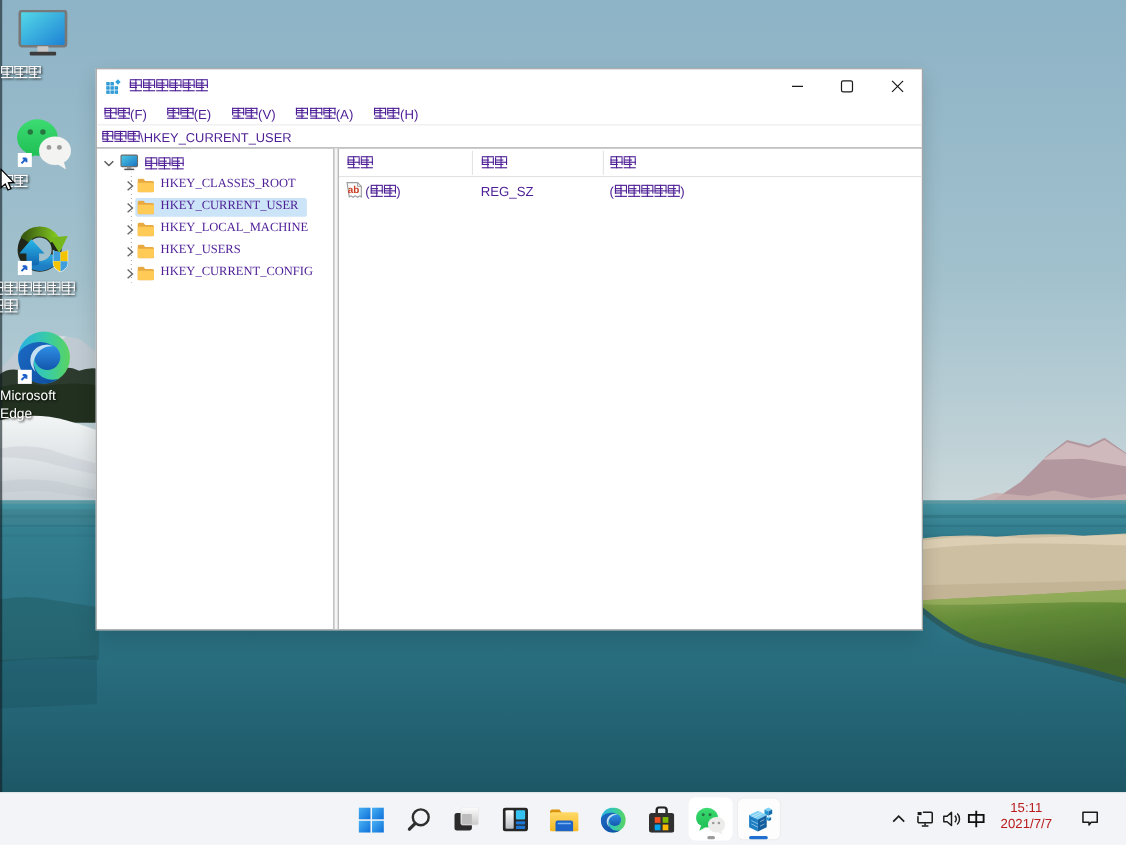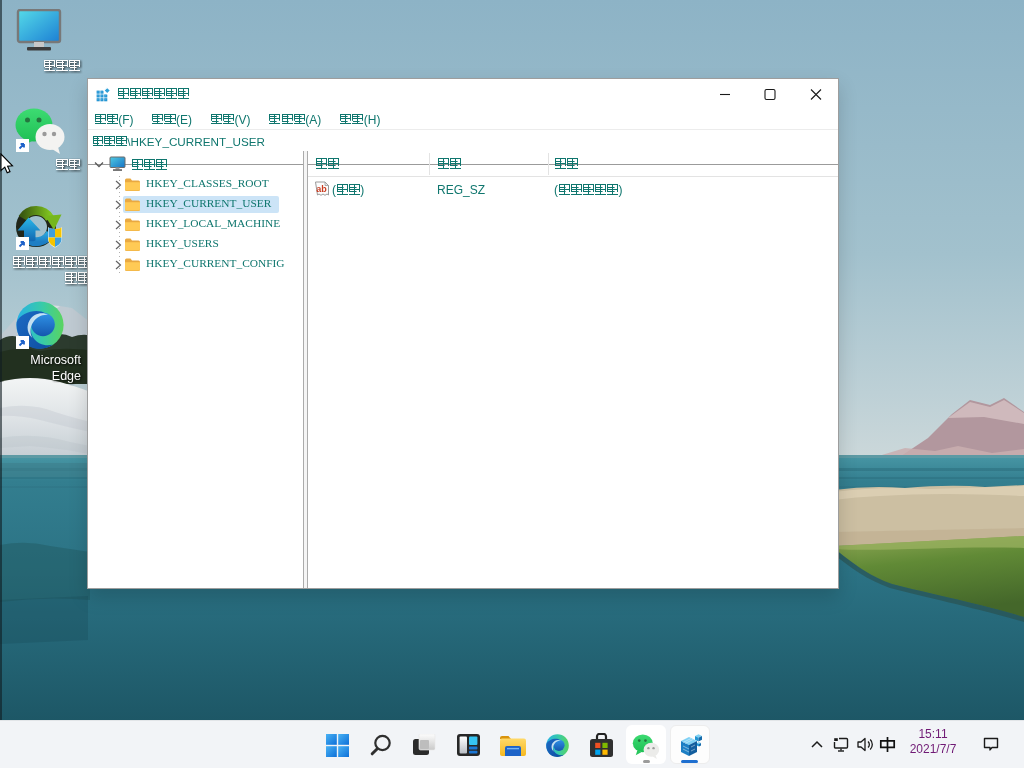--- a/index.html
+++ b/index.html
@@ -8,21 +8,21 @@
 background:
 linear-gradient(currentColor,currentColor) 50% 50%/1px 100% no-repeat,
 linear-gradient(currentColor,currentColor) 0 18%/1px 68% no-repeat,
 linear-gradient(currentColor,currentColor) 100% 18%/1px 68% no-repeat,
 linear-gradient(currentColor,currentColor) 0 0/100% 1px no-repeat,
 linear-gradient(currentColor,currentColor) 0 48%/100% 1px no-repeat,
 linear-gradient(currentColor,currentColor) 0 100%/100% 1px no-repeat,
 linear-gradient(currentColor,currentColor) 20% 24%/60% 1px no-repeat,
 linear-gradient(currentColor,currentColor) 20% 74%/60% 1px no-repeat;}
 .tl{font-size:11.4px;font-family:Liberation Serif, serif;}
-.lbl{color:#fff;text-align:right;filter:drop-shadow(1px 1px 1px rgba(0,0,0,.85));
+.lbl{color:#fff;text-align:left;filter:drop-shadow(1px 1px 1px rgba(0,0,0,.85));
 font-size:12.5px;line-height:16px;}
 </style></head>
 <body>
 
 <svg class="abs" style="left:0;top:0" width="1024" height="768" viewBox="0 0 1024 768">
 <defs>
 <linearGradient id="sky" x1="0" y1="0" x2="0" y2="1">
 <stop offset="0" stop-color="#8db3c6"></stop>
         <stop offset=".55" stop-color="#a2c1cd"></stop>
 <stop offset=".85" stop-color="#bdd0d6"></stop>
@@ -175,23 +175,23 @@
 <svg class="abs" style="left:16px;top:336px" width="13" height="13" viewBox="0 0 13 13">
 <rect width="13" height="13" fill="#fff"></rect>
     <path d="M3.5,9.5 L8,5 M8,5 H4.6 M8,5 V8.4" stroke="#1e62c9" stroke-width="1.8" fill="none"></path>
 </svg>
 <div class="abs lbl" style="left:0;top:352px;width:81px">Microsoft<br>Edge</div>
 
 <svg class="abs" style="left:0;top:153px" width="16" height="22" viewBox="0 0 16 22">
 <path d="M1,1 L1,17.5 L4.8,14.2 L7.2,19.8 L10,18.6 L7.6,13.2 L12.5,12.8 Z" fill="#fff" stroke="#000" stroke-width="1.1"></path>
 </svg>
 
-<div class="abs" style="left:87px;top:78px;width:752px;height:511px;background:#fff;
+<div class="abs" style="left:87px;top:62px;width:752px;height:511px;background:#fff;
 border:1px solid #9d9d9d;box-sizing:border-box;box-shadow:0 8px 18px rgba(0,0,0,.16);
-color:#0f766e;font-size:12px">
+color:#4c1d95;font-size:12px">
 
   <svg class="abs" style="left:8px;top:8px" width="15" height="15" viewBox="0 0 15 15">
     <g fill="#2394d2">
     <rect x="0.6" y="3.6" width="3.1" height="3.1"></rect>
         <rect x="4.4" y="3.6" width="3.1" height="3.1"></rect>
     <rect x="0.6" y="7.4" width="3.1" height="3.1"></rect>
         <rect x="4.4" y="7.4" width="3.1" height="3.1"></rect>
         <rect x="8.2" y="7.4" width="3.1" height="3.1"></rect>
     <rect x="0.6" y="11.2" width="3.1" height="3.1"></rect>
         <rect x="4.4" y="11.2" width="3.1" height="3.1"></rect>
@@ -219,21 +219,21 @@
   </svg>
 
   <div class="abs" style="left:6px;top:33.5px;white-space:nowrap">
     <span style="margin-right:15px"><span class="cj"></span><span class="cj"></span>(F)</span>
     <span style="margin-right:15px"><span class="cj"></span><span class="cj"></span>(E)</span>
     <span style="margin-right:15px"><span class="cj"></span><span class="cj"></span>(V)</span>
     <span style="margin-right:15px"><span class="cj"></span><span class="cj"></span><span class="cj"></span>(A)</span>
     <span><span class="cj"></span><span class="cj"></span>(H)</span>
   </div>
 
-  <div class="abs" style="left:0;top:50px;width:750px;height:36px;border-top:1px solid #ececec;border-bottom:1px solid #9b9b9b;box-sizing:border-box">
+  <div class="abs" style="left:0;top:50px;width:750px;height:22px;border-top:1px solid #ececec;border-bottom:1px solid #9b9b9b;box-sizing:border-box">
     <div class="abs" style="left:4px;top:4.5px;white-space:nowrap;font-size:11.7px"><span class="cj"></span><span class="cj"></span><span class="cj"></span>\HKEY_CURRENT_USER</div>
   </div>
 
   <div class="abs" style="left:215px;top:72px;width:5px;height:437px;background:#f5f5f5;border-left:1px solid #ababab;border-right:1px solid #ababab;box-sizing:border-box"></div>
 
   <div class="abs" style="left:0;top:72px;width:215px;height:437px;overflow:hidden">
     <div class="abs" style="left:30.5px;top:22px;width:1px;height:100px;background-image:repeating-linear-gradient(0deg,#b0b0b0 0 1px,transparent 1px 4px)"></div>
 
     <svg class="abs" style="left:6px;top:10px" width="10" height="7" viewBox="0 0 10 7">
         <path d="M1,1.5 L5,5.5 L9,1.5" stroke="#5a5a5a" stroke-width="1.3" fill="none"></path>
@@ -306,21 +306,21 @@
       <path d="M1.5,1 H11 L14.5,4.5 V14 l-1.5,-1 -2,1.3 -2,-1.3 -2,1.3 -2,-1.3 -1.5,1 Z" fill="#fcfcfc" stroke="#9b9b9b" stroke-width="1"></path>
       <path d="M11,1 L14.5,4.5 H11 Z" fill="#e8e8e8" stroke="#9b9b9b" stroke-width=".8"></path>
       <text x="2.2" y="10.5" font-size="9" font-weight="bold" fill="#c93c20" font-family="Liberation Sans,sans-serif">ab</text>
     </svg>
     <div class="abs" style="left:24px;top:32px">(<span class="cj"></span><span class="cj"></span>)</div>
     <div class="abs" style="left:129px;top:32px">REG_SZ</div>
     <div class="abs" style="left:246px;top:32px">(<span class="cj"></span><span class="cj"></span><span class="cj"></span><span class="cj"></span><span class="cj"></span>)</div>
   </div>
 </div>
 
-<div class="abs" style="left:0;top:720px;width:1024px;height:48px;background:#f2f4f7;border-top:1px solid #e2e5e8;box-sizing:border-box;color:#701a75">
+<div class="abs" style="left:0;top:720px;width:1024px;height:48px;background:#f2f4f7;border-top:1px solid #e2e5e8;box-sizing:border-box;color:#b91c1c">
 
   <div class="abs" style="left:626px;top:4px;width:40px;height:39px;background:#fff;border-radius:6px"></div>
   <div class="abs" style="left:670px;top:4px;width:40px;height:39px;background:#fdfdfd;border:1px solid #ededed;border-radius:6px;box-sizing:border-box"></div>
   <div class="abs" style="left:643px;top:39px;width:7px;height:3px;border-radius:1.5px;background:#9b9b9b"></div>
   <div class="abs" style="left:681px;top:39px;width:17px;height:3px;border-radius:1.5px;background:#1e6fd0"></div>
 
   <svg class="abs" style="left:326px;top:13px" width="23" height="23" viewBox="0 0 23 23">
     <defs>
         <linearGradient id="wlg" x1="0" y1="0" x2="1" y2="1">
           <stop offset="0" stop-color="#49b2f4"></stop>

